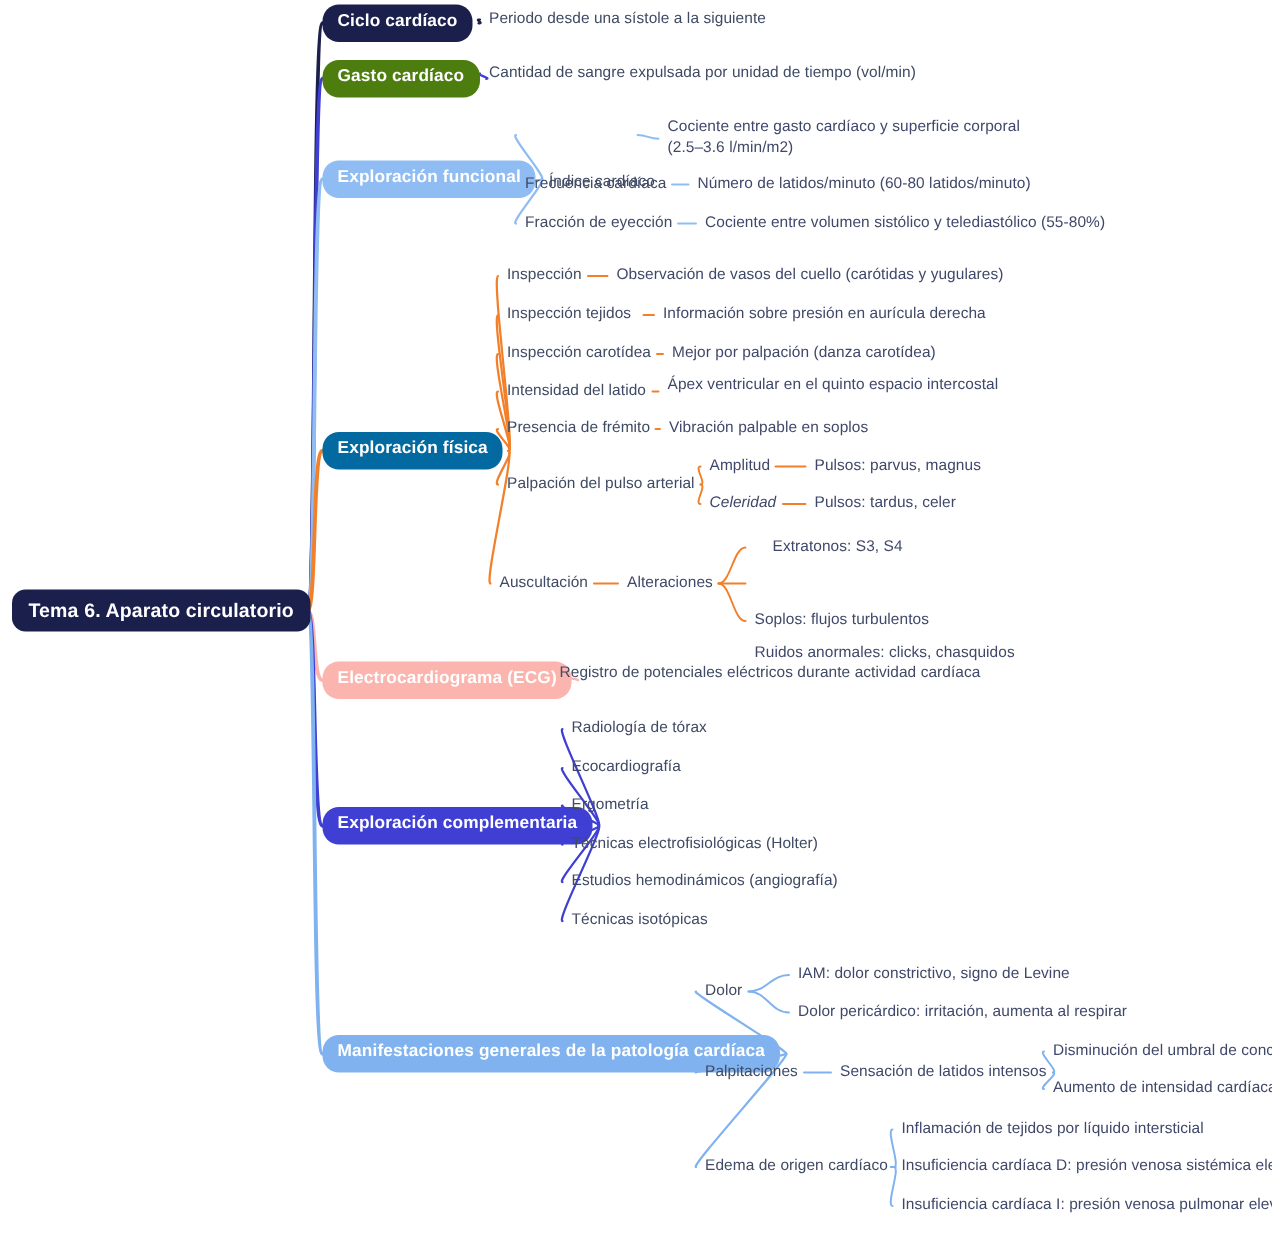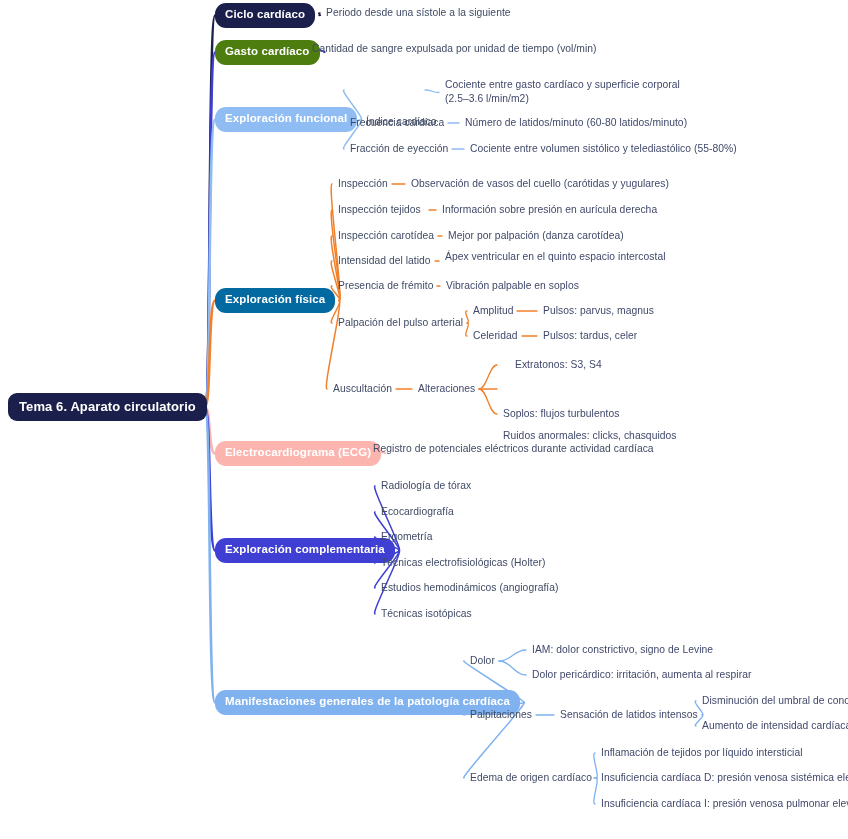--- a/index.html
+++ b/index.html
@@ -118,21 +118,21 @@
       <path d="M524,702.5 C528.5,702.5 459.5,778 464,778" fill="none" stroke="#7fb2ee" stroke-width="1.5" stroke-linecap="round"></path>
       <path d="M596,778 C600.5,778 590.5,753 595,753" fill="none" stroke="#7fb2ee" stroke-width="1.3" stroke-linecap="round"></path>
       <path d="M596,778 C600.5,778 590.5,778 595,778" fill="none" stroke="#7fb2ee" stroke-width="1.3" stroke-linecap="round"></path>
       <path d="M596,778 C600.5,778 590.5,804 595,804" fill="none" stroke="#7fb2ee" stroke-width="1.3" stroke-linecap="round"></path>
     </svg>
   <div id="nodes-layer">
       <div class="node pill root" style="left: 8px; top: 393px; background: rgb(27, 31, 75);"><span>Tema 6. Aparato circulatorio</span></div>
       <div class="node pill" style="left: 215px; top: 3px; background: rgb(27, 31, 75);"><span>Ciclo cardíaco</span></div>
       <div class="node leaf" style="left: 326px; top: 8px;"><span>Periodo desde una sístole a la siguiente</span></div>
       <div class="node pill" style="left: 215px; top: 40px; background: #4d7c0f;"><span>Gasto cardíaco</span></div>
-      <div class="node leaf" style="left: 312px; top: 44px;"><span>Cantidad de sangre expulsada por unidad de tiempo (vol/min)</span></div>
+      <div class="node leaf" style="left: 326px; top: 44px;"><span>Cantidad de sangre expulsada por unidad de tiempo (vol/min)</span></div>
       <div class="node pill" style="left: 215px; top: 107px; background: rgb(143, 189, 243);"><span>Exploración funcional</span></div>
       <div class="node leaf" style="left: 366px; top: 85px; margin-top: 32px;"><span>Índice cardíaco</span></div>
       <div class="node leaf sub" style="left: 445px; top: 80px;"><span>Cociente entre gasto cardíaco y superficie corporal</span><span class="l2">(2.5–3.6 l/min/m2)</span></div>
       <div class="node leaf" style="left: 350px; top: 118px;"><span>Frecuencia cardíaca</span></div>
       <div class="node leaf sub" style="left: 465px; top: 118px;"><span>Número de latidos/minuto (60-80 latidos/minuto)</span></div>
       <div class="node leaf" style="left: 350px; top: 144px;"><span>Fracción de eyección</span></div>
       <div class="node leaf sub" style="left: 470px; top: 144px;"><span>Cociente entre volumen sistólico y telediastólico (55-80%)</span></div>
       <div class="node pill" style="left: 215px; top: 288px; background: #0369a1;"><span>Exploración física</span></div>
       <div class="node leaf" style="left: 338px; top: 179px;"><span>Inspección</span></div>
       <div class="node leaf sub" style="left: 411px; top: 179px;"><span>Observación de vasos del cuello (carótidas y yugulares)</span></div>
@@ -140,21 +140,21 @@
       <div class="node leaf sub" style="left: 442px; top: 205px;"><span>Información sobre presión en aurícula derecha</span></div>
       <div class="node leaf" style="left: 338px; top: 231px;"><span>Inspección carotídea</span></div>
       <div class="node leaf sub" style="left: 448px; top: 231px;"><span>Mejor por palpación (danza carotídea)</span></div>
       <div class="node leaf" style="left: 338px; top: 256px;"><span>Intensidad del latido</span></div>
       <div class="node leaf sub" style="left: 445px; top: 252px;"><span>Ápex ventricular en el quinto espacio intercostal</span></div>
       <div class="node leaf" style="left: 338px; top: 281px;"><span>Presencia de frémito</span></div>
       <div class="node leaf sub" style="left: 446px; top: 281px;"><span>Vibración palpable en soplos</span></div>
       <div class="node leaf" style="left: 338px; top: 318px;"><span>Palpación del pulso arterial</span></div>
       <div class="node leaf sub" style="left: 473px; top: 306px;"><span>Amplitud</span></div>
       <div class="node leaf sub" style="left: 543px; top: 306px;"><span>Pulsos: parvus, magnus</span></div>
-      <div class="node leaf sub" style="left: 473px; top: 331px;"><span>Celeridad</span></div>
+      <div class="node leaf sub" style="left: 473px; top: 331px; font-style: italic;"><span>Celeridad</span></div>
       <div class="node leaf sub" style="left: 543px; top: 331px;"><span>Pulsos: tardus, celer</span></div>
       <div class="node leaf" style="left: 333px; top: 384px;"><span>Auscultación</span></div>
       <div class="node leaf sub" style="left: 418px; top: 384px;"><span>Alteraciones</span></div>
       <div class="node leaf sub" style="left: 503px; top: 360px; padding-left: 12px;"><span>Extratonos: S3, S4</span></div>
       <div class="node leaf sub" style="left: 503px; top: 384px; margin-top: 47px;"><span>Ruidos anormales: clicks, chasquidos</span></div>
       <div class="node leaf sub" style="left: 503px; top: 409px;"><span>Soplos: flujos turbulentos</span></div>
       <div class="node pill" style="left: 215px; top: 441px; background: rgb(251, 180, 174);"><span>Electrocardiograma (ECG)</span></div>
       <div class="node leaf" style="left: 373px; top: 444px;"><span>Registro de potenciales eléctricos durante actividad cardíaca</span></div>
       <div class="node pill" style="left: 215px; top: 538px; background: rgb(63, 63, 212);"><span>Exploración complementaria</span></div>
       <div class="node leaf" style="left: 381px; top: 481px;"><span>Radiología de tórax</span></div>

